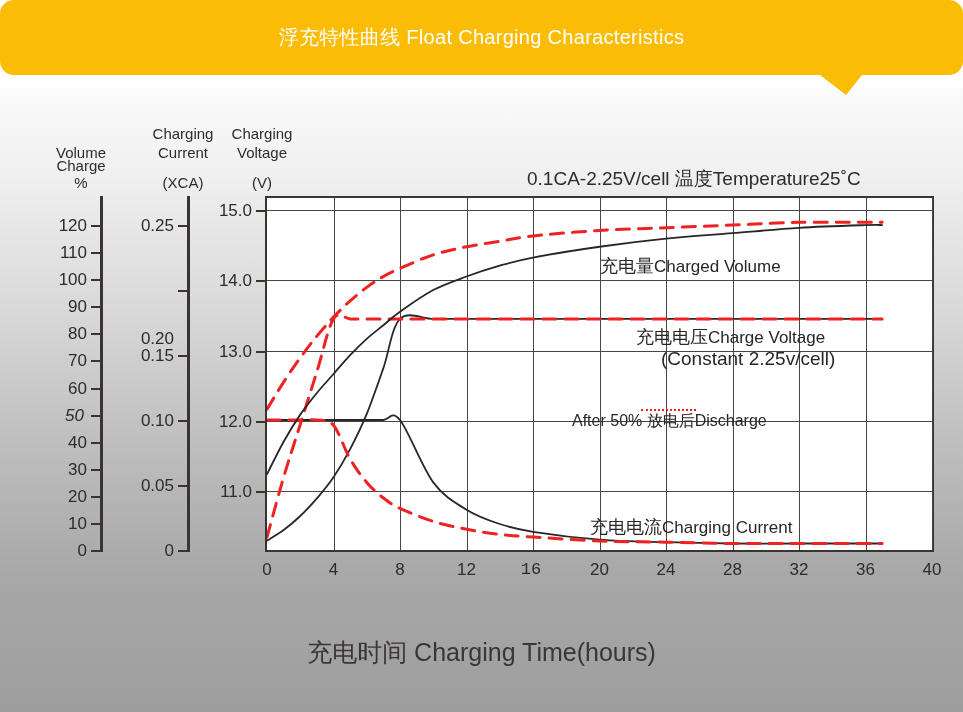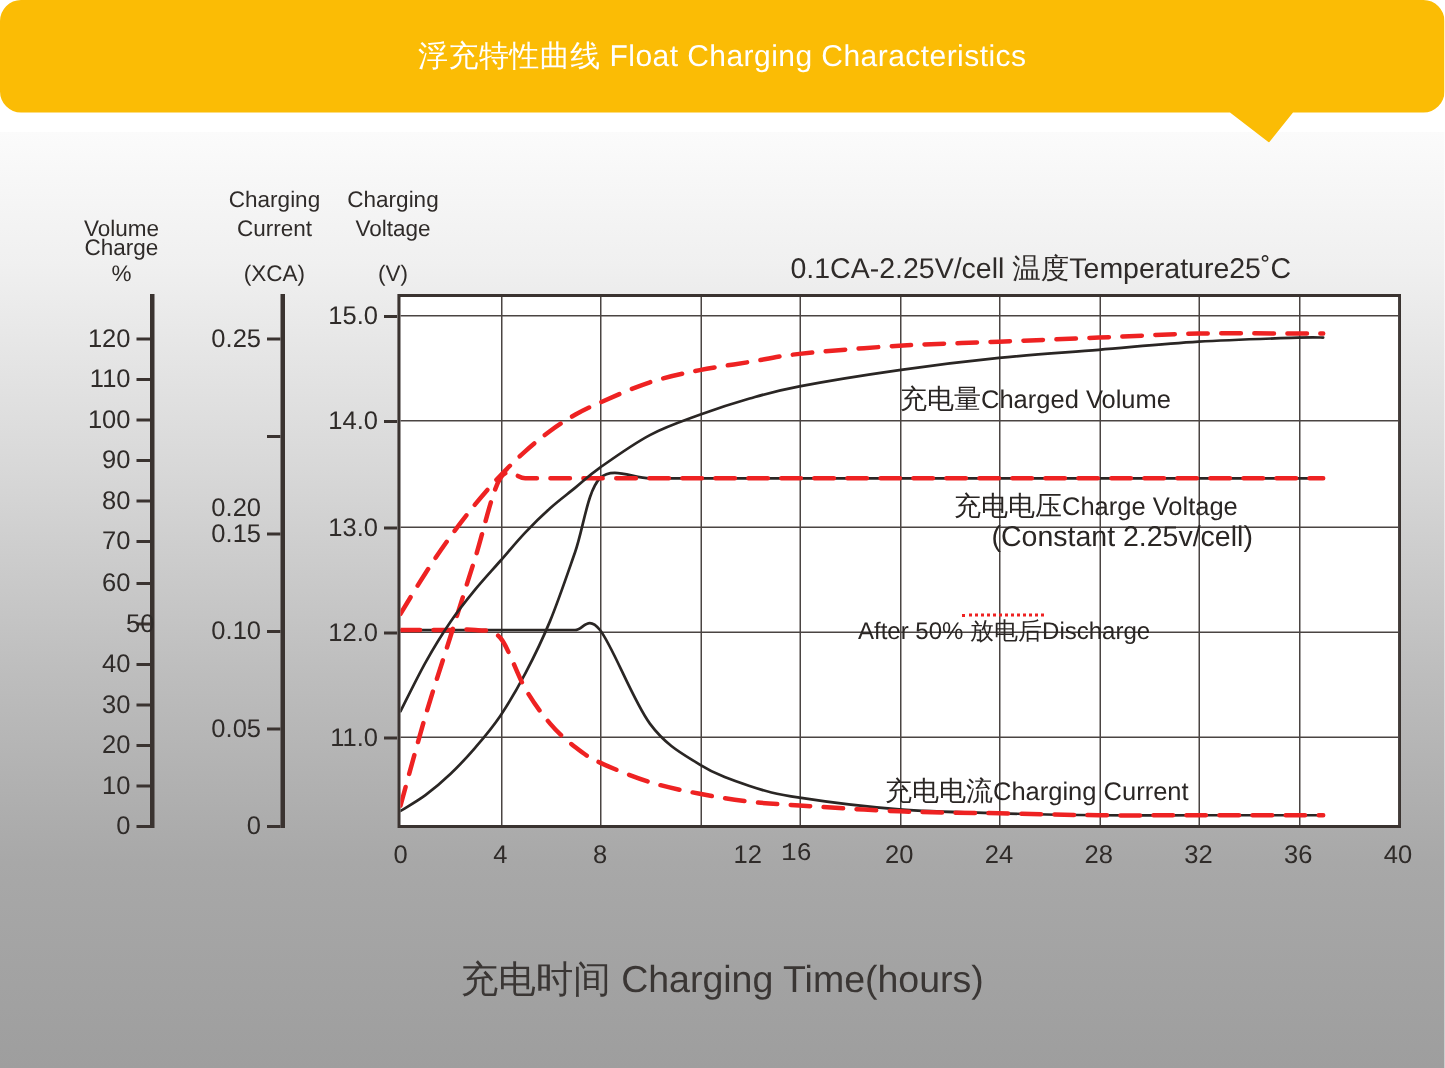--- a/index.html
+++ b/index.html
@@ -104,21 +104,21 @@
         <div class="tick-label" style="left: 39px; width: 48px; top: 551px;">0</div>
         <div class="tick" style="left: 91px; top: 522.923px;"></div>
         <div class="tick-label" style="left: 39px; width: 48px; top: 523.923px;">10</div>
         <div class="tick" style="left: 91px; top: 495.846px;"></div>
         <div class="tick-label" style="left: 39px; width: 48px; top: 496.846px;">20</div>
         <div class="tick" style="left: 91px; top: 468.769px;"></div>
         <div class="tick-label" style="left: 39px; width: 48px; top: 469.769px;">30</div>
         <div class="tick" style="left: 91px; top: 441.692px;"></div>
         <div class="tick-label" style="left: 39px; width: 48px; top: 442.692px;">40</div>
         <div class="tick" style="left: 91px; top: 414.615px;"></div>
-        <div class="tick-label" style="left: 55px; width: 48px; top: 415.615px;">50</div>
+        <div class="tick-label" style="left: 36px; width: 48px; top: 415.615px; font-style: italic;">50</div>
         <div class="tick" style="left: 91px; top: 387.538px;"></div>
         <div class="tick-label" style="left: 39px; width: 48px; top: 388.538px;">60</div>
         <div class="tick" style="left: 91px; top: 360.462px;"></div>
         <div class="tick-label" style="left: 39px; width: 48px; top: 361.462px;">70</div>
         <div class="tick" style="left: 91px; top: 333.385px;"></div>
         <div class="tick-label" style="left: 39px; width: 48px; top: 334.385px;">80</div>
         <div class="tick" style="left: 91px; top: 306.308px;"></div>
         <div class="tick-label" style="left: 39px; width: 48px; top: 307.308px;">90</div>
         <div class="tick" style="left: 91px; top: 279.231px;"></div>
         <div class="tick-label" style="left: 39px; width: 48px; top: 280.231px; text-align: right;">100</div>
@@ -194,21 +194,21 @@
         <path d="M0.00,222.01 C2.77,222.01 11.08,222.01 16.63,222.01 C22.17,222.01 27.71,222.01 33.25,222.01 C38.79,222.01 44.33,221.15 49.88,222.01 C55.42,222.88 60.96,220.71 66.50,227.21 C72.04,233.71 77.58,251.48 83.13,261.01 C88.67,270.54 94.21,277.91 99.75,284.41 C105.29,290.91 110.83,295.67 116.37,300.01 C121.92,304.34 124.69,306.51 133.00,310.40 C141.31,314.30 155.17,319.94 166.25,323.40 C177.33,326.87 188.42,329.04 199.50,331.20 C210.58,333.37 221.67,335.10 232.75,336.40 C243.83,337.70 249.38,337.92 266.00,339.00 C282.63,340.08 310.33,342.03 332.50,342.90 C354.67,343.77 376.83,343.77 399.00,344.20 C421.17,344.63 443.33,345.28 465.50,345.50 C487.67,345.72 509.83,345.50 532.00,345.50 C554.17,345.50 584.65,345.50 598.50,345.50 C612.35,345.50 612.35,345.50 615.13,345.50" fill="none" stroke="#ee2222" stroke-width="3" stroke-linecap="round" stroke-dasharray="13,9"></path>
         <path d="M0.00,276.18 C2.77,270.77 11.08,253.62 16.63,243.69 C22.17,233.76 27.71,224.74 33.25,216.62 C38.79,208.49 44.33,201.72 49.88,194.95 C55.42,188.18 60.96,182.32 66.50,176.00 C72.04,169.68 77.58,162.91 83.13,157.05 C88.67,151.18 94.21,145.76 99.75,140.80 C105.29,135.84 110.83,131.77 116.37,127.26 C121.92,122.75 124.69,119.59 133.00,113.72 C141.31,107.86 155.17,97.93 166.25,92.06 C177.33,86.19 188.42,82.58 199.50,78.52 C210.58,74.46 221.67,70.85 232.75,67.69 C243.83,64.53 249.38,62.73 266.00,59.57 C282.63,56.41 310.33,51.90 332.50,48.74 C354.67,45.58 376.83,42.87 399.00,40.62 C421.17,38.36 443.33,37.01 465.50,35.20 C487.67,33.39 509.83,31.14 532.00,29.78 C554.17,28.43 584.65,27.53 598.50,27.08 C612.35,26.63 612.35,27.08 615.13,27.08" fill="none" stroke="#2a2624" stroke-width="1.8" stroke-linecap="round"></path>
         <path d="M0.00,211.20 C2.77,206.69 11.08,192.70 16.63,184.12 C22.17,175.55 27.71,167.43 33.25,159.75 C38.79,152.08 44.33,144.86 49.88,138.09 C55.42,131.32 60.96,125.01 66.50,119.14 C72.04,113.27 77.58,107.86 83.13,102.89 C88.67,97.93 94.21,93.42 99.75,89.35 C105.29,85.29 110.83,81.68 116.37,78.52 C121.92,75.36 124.69,74.01 133.00,70.40 C141.31,66.79 155.17,60.47 166.25,56.86 C177.33,53.25 188.42,50.99 199.50,48.74 C210.58,46.48 221.67,45.13 232.75,43.32 C243.83,41.52 249.38,39.71 266.00,37.91 C282.63,36.10 310.33,33.85 332.50,32.49 C354.67,31.14 376.83,30.69 399.00,29.78 C421.17,28.88 443.33,27.98 465.50,27.08 C487.67,26.17 509.83,24.82 532.00,24.37 C554.17,23.92 584.65,24.37 598.50,24.37 C612.35,24.37 612.35,24.37 615.13,24.37" fill="none" stroke="#ee2222" stroke-width="3" stroke-linecap="round" stroke-dasharray="13,9"></path>
       </svg>
   </div>
 
   <div id="x-ticks">
       <div class="xtick-label" style="left: 267px;">0</div>
       <div class="xtick-label" style="left: 333.5px;">4</div>
       <div class="xtick-label" style="left: 400px;">8</div>
-      <div class="xtick-label" style="left: 466.5px; margin-left: 32px;">12</div>
+      <div class="xtick-label" style="left: 466.5px;">12</div>
       <div class="xtick-label" style="left: 531px; font-family: Liberation Mono, monospace;">16</div>
       <div class="xtick-label" style="left: 599.5px;">20</div>
       <div class="xtick-label" style="left: 666px;">24</div>
       <div class="xtick-label" style="left: 732.5px;">28</div>
       <div class="xtick-label" style="left: 799px;">32</div>
       <div class="xtick-label" style="left: 865.5px;">36</div>
       <div class="xtick-label" style="left: 932px;">40</div>
     </div>
 
   <div class="cond-note">0.1CA-2.25V/cell 温度Temperature25˚C</div>

